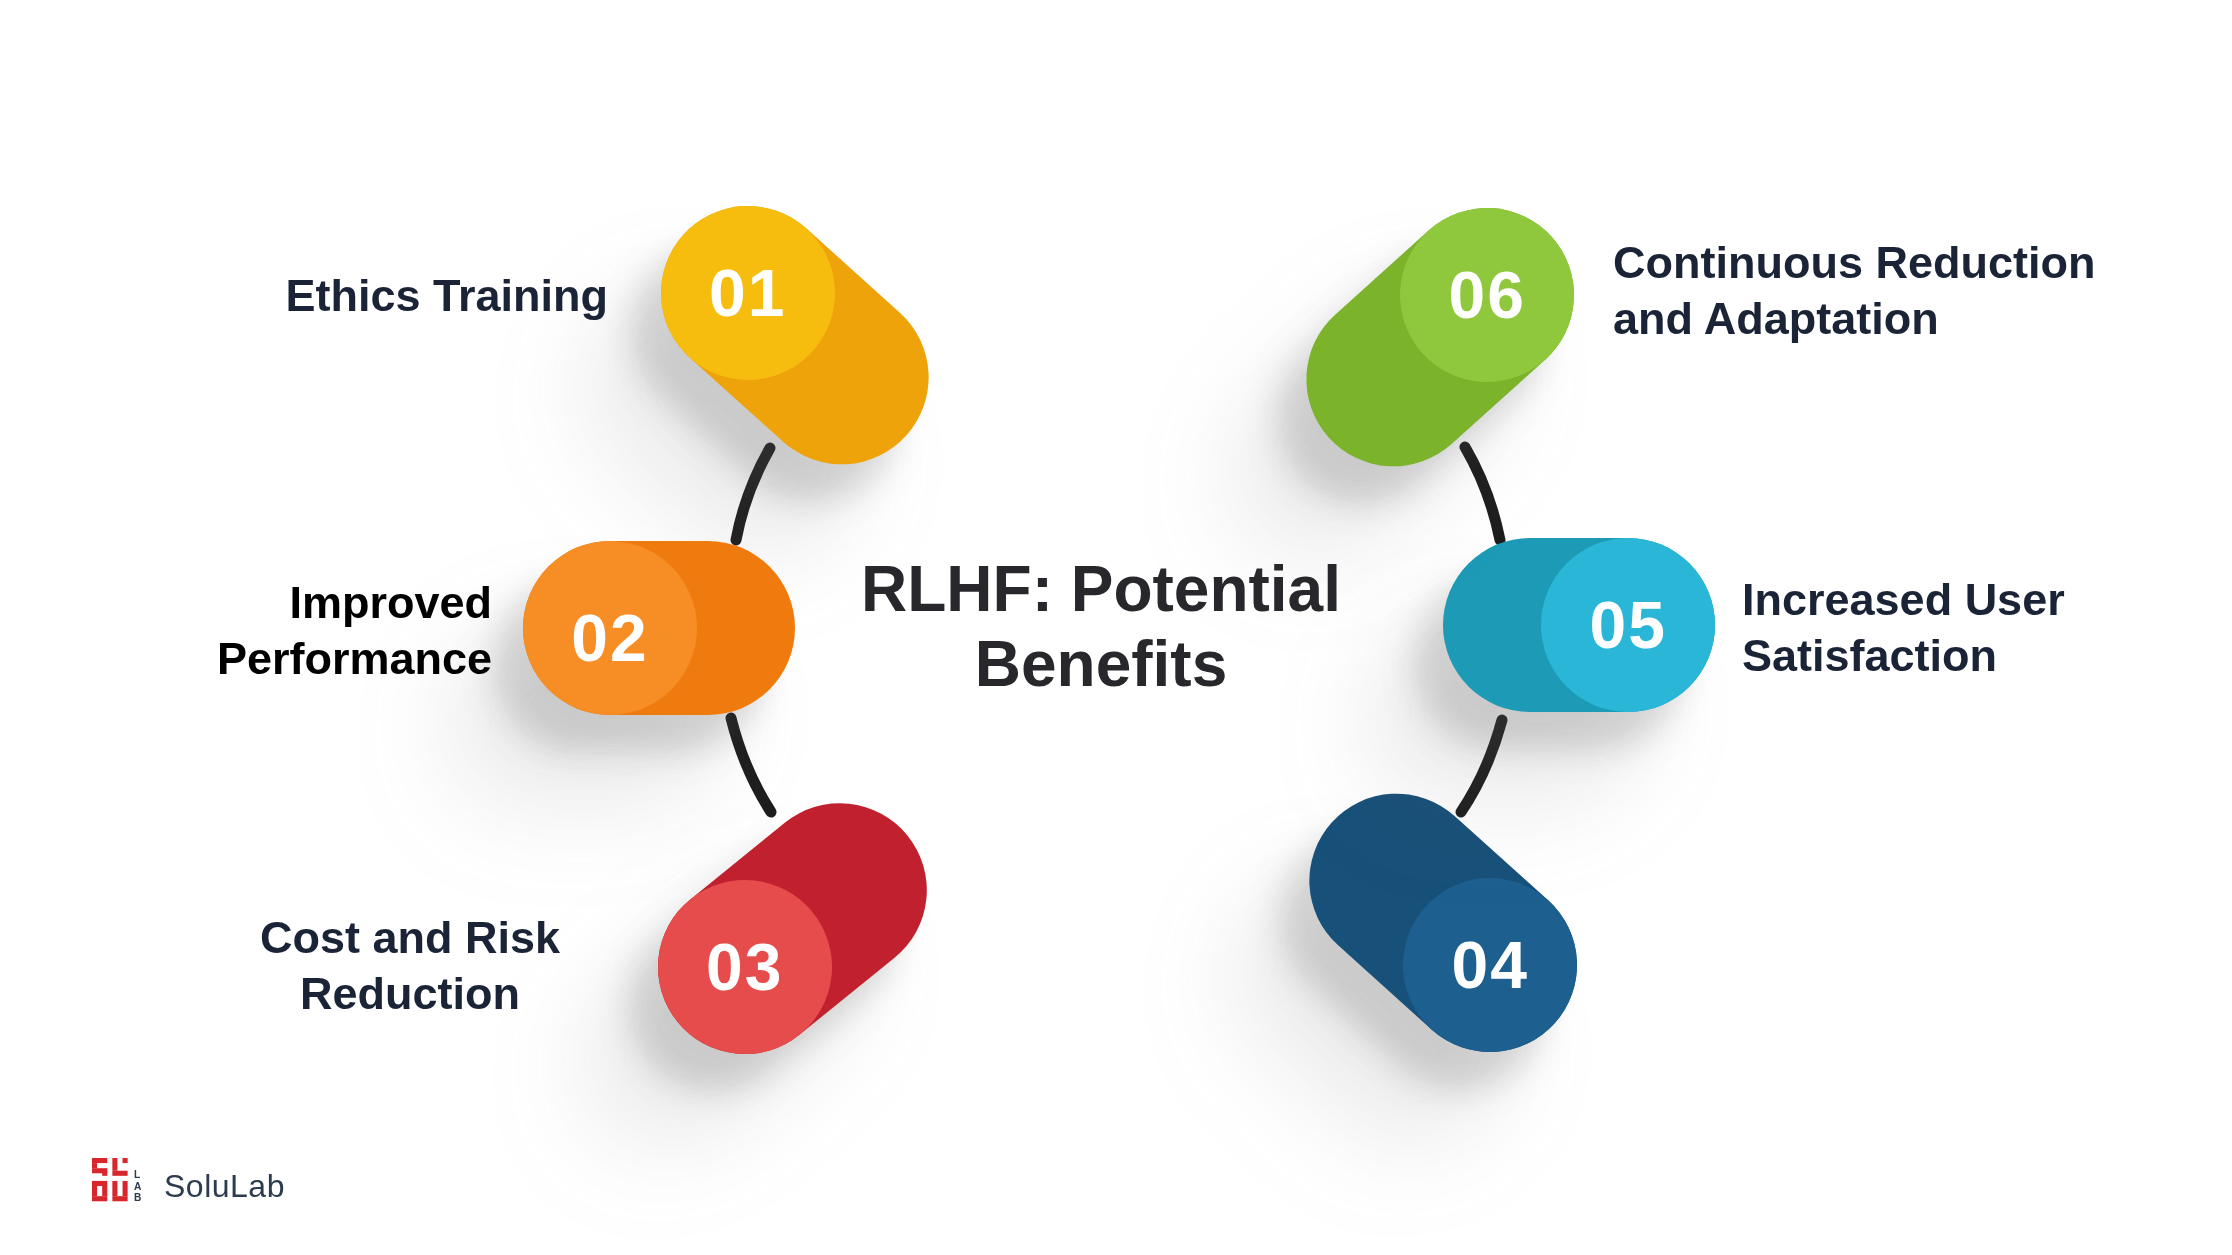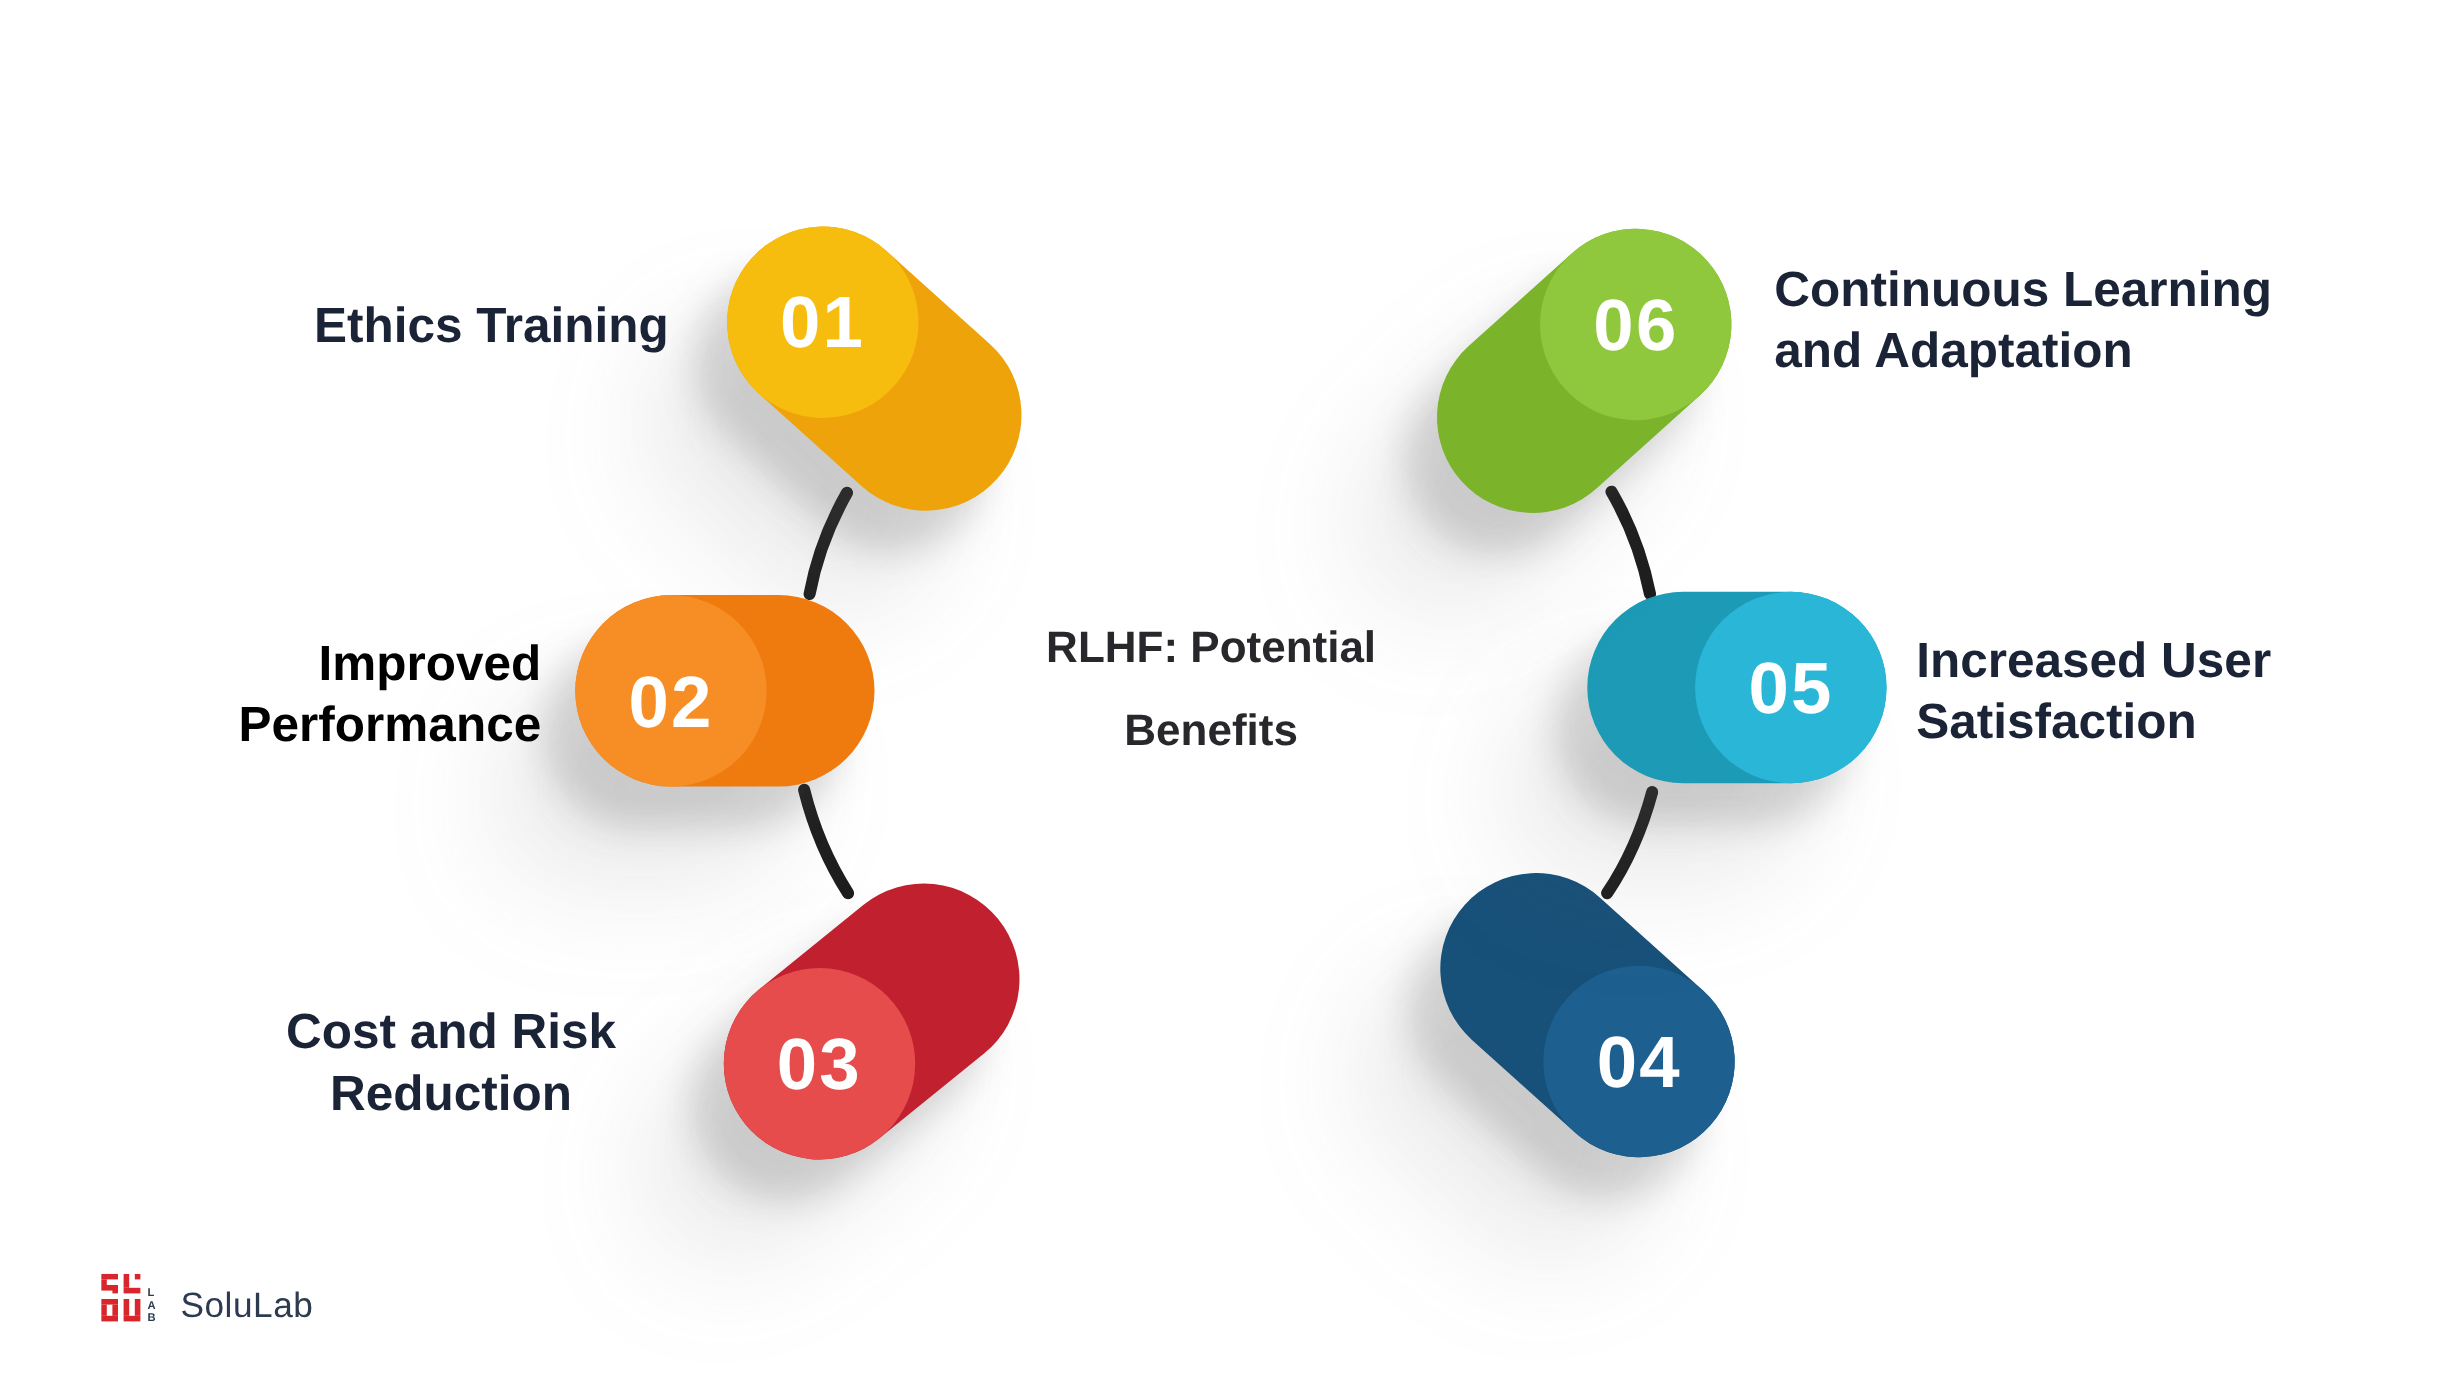--- a/index.html
+++ b/index.html
@@ -28,21 +28,21 @@
   .label{position:absolute;font-size:45px;font-weight:700;line-height:56px;white-space:pre-line;}
   .l1{left:208px;width:400px;top:268px;text-align:right;}
   .l2{left:140px;width:352px;top:575px;text-align:right;}
   .l3{left:210px;width:400px;top:910px;text-align:center;}
   .l4{left:1617px;width:520px;top:912px;text-align:left;}
   .l5{left:1742px;width:470px;top:572px;text-align:left;}
   .l6{left:1613px;width:580px;top:235px;text-align:left;}
 
   
   .title{position:absolute;left:851px;width:500px;top:552px;margin:0;
-         text-align:center;font-size:40px;line-height:75px;font-weight:800;white-space:pre-line;}
+         text-align:center;font-size:64px;line-height:75px;font-weight:800;white-space:pre-line;}
 
   
   .logo{position:absolute;left:92px;top:1158px;display:flex;align-items:center;gap:16px;}
   .logo-mark{width:56px;height:56px;}
   .logo-text{font-size:32px;font-weight:500;letter-spacing:0.5px;}
 </style>
 </head>
 <body>
 
 <div class="canvas" style="background-color: rgb(255, 255, 255);">
@@ -102,21 +102,21 @@
     </div>
   </div>
 
   <div class="label l1" style="color: rgb(27, 35, 55);">Ethics Training</div>
   <div class="label l2" style="color: #000000;">Improved
 Performance</div>
   <div class="label l3" style="color: rgb(27, 35, 55);">Cost and Risk
 Reduction</div>
   <div class="label l5" style="color: rgb(27, 35, 55);">Increased User
 Satisfaction</div>
-  <div class="label l6" style="color: rgb(27, 35, 55);">Continuous Learning
+  <div class="label l6" style="color: rgb(27, 35, 55);">Continuous Reduction
 and Adaptation</div>
 
   <h1 class="title" style="color: rgb(40, 40, 44);">RLHF: Potential
 Benefits</h1>
 
   <div class="logo">
     <svg class="logo-mark" viewBox="0 0 22 22">
       <g fill="#D8262C">
 
         <rect x="0" y="0" width="6" height="2"></rect>

